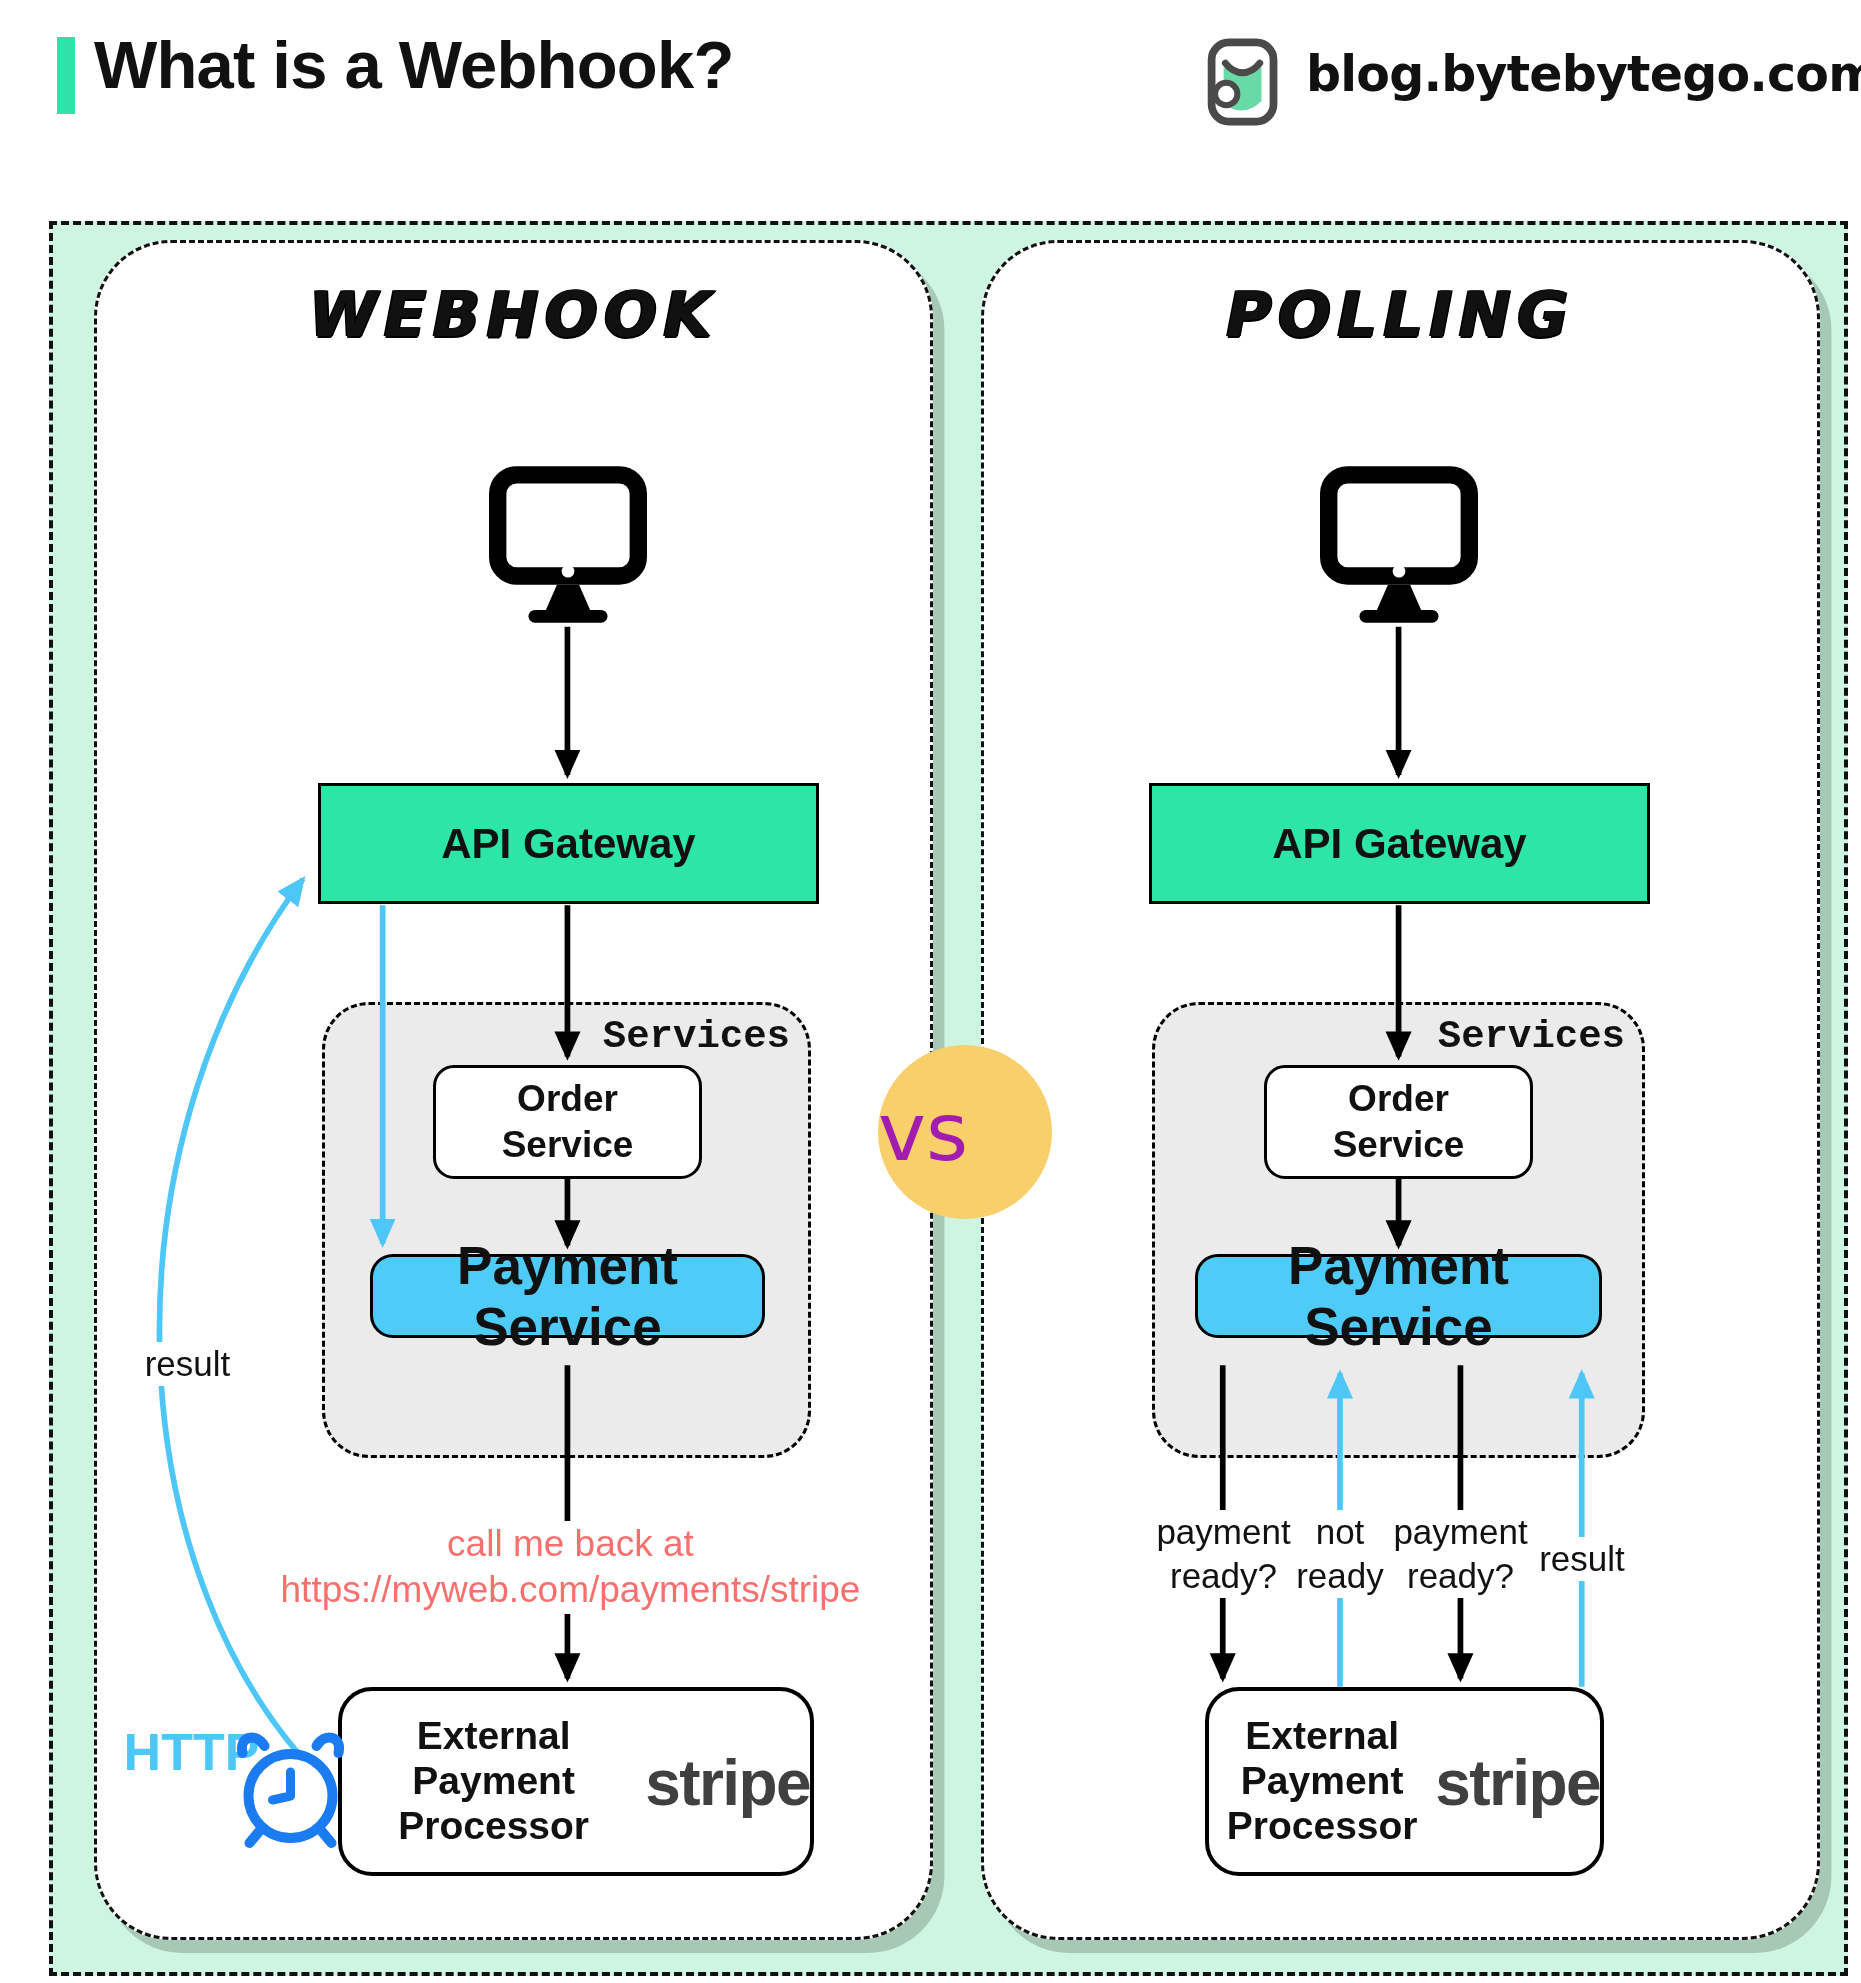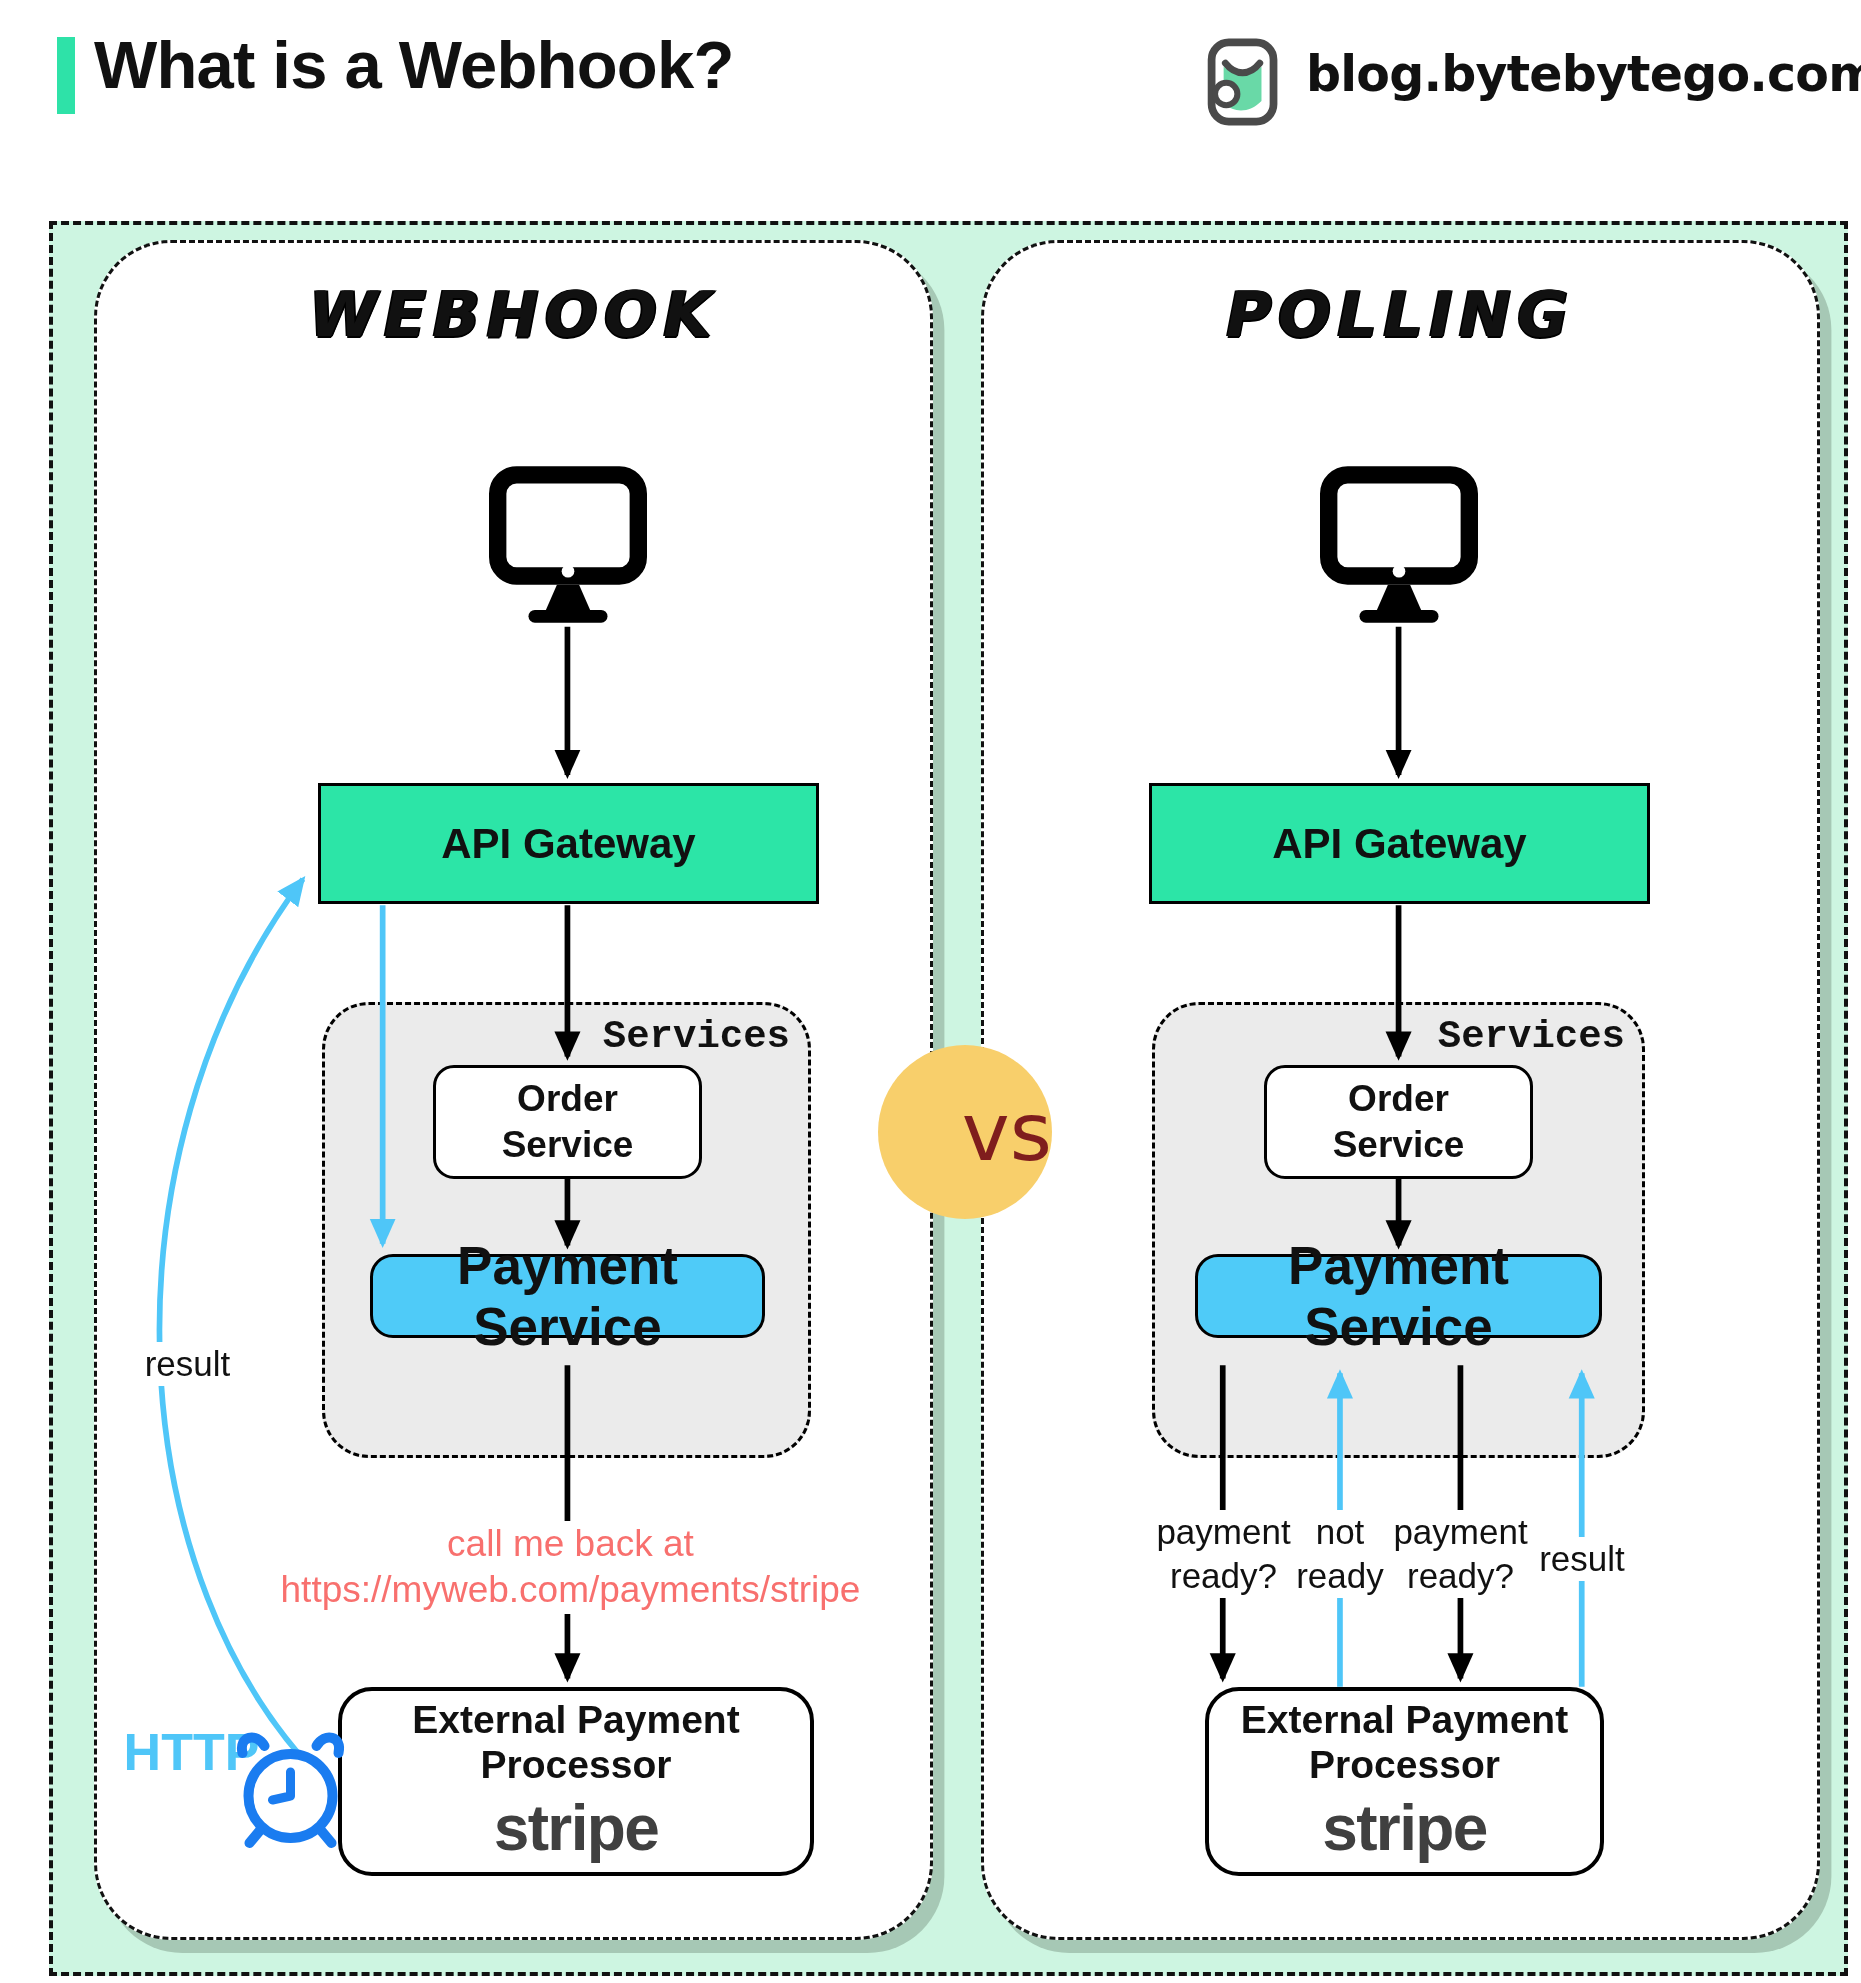--- a/index.html
+++ b/index.html
@@ -47,41 +47,41 @@
   .services-label.right{left:1177px;}
 
   .order{background:#fff;border:3.3px solid #000;border-radius:21px;font-size:37px;line-height:1.25;
          width:269px;height:114px;top:1065px;padding:0 49px;}
   .order.left{left:433px;}  .order.right{left:1264px;}
 
   .payment{background:#4fcbf8;border:3.3px solid #000;border-radius:23px;font-size:53px;height:84px;top:1254px;}
   .payment.left{left:370px;width:395px;}  .payment.right{left:1195px;width:407px;}
 
   .external{background:#fff;border:4.1px solid #000;border-radius:34px;top:1687px;height:189px;
-            flex-direction:column;z-index:20;}
+            z-index:20;justify-content:space-between;}
   .external.left{left:338px;width:476px;}
   .external.right{left:1205px;width:399px;}
   .external .ext-label{font-size:39px;line-height:1.15;width:358px;}
   .stripe-text{font-size:64px;font-weight:bold;color:#404040;letter-spacing:-1.6px;margin-top:3.3px;}
 
   
   .flabel{position:absolute;z-index:40;text-align:center;font-size:35px;line-height:1.25;}
   .flabel span{background:#fff;padding:0 4.9px;display:inline-block;}
   .callback-note{left:269px;top:1521px;width:603px;color:#f8706e;font-size:37px;}
   .result-left{left:114px;top:1342px;width:147px;}
   .http-left{left:114px;top:1720px;width:155px;color:#4fc6f8;font-weight:bold;font-size:52px;}
   .lab-req1{left:1150px;top:1510px;width:147px;}
   .lab-resp1{left:1291px;top:1510px;width:98px;}
   .lab-req2{left:1387px;top:1510px;width:147px;}
   .lab-resp2{left:1521px;top:1537px;width:122px;}
 
   
   .vs-circle{position:absolute;left:878px;top:1045px;width:174px;height:174px;border-radius:50%;
-             background:#f8cf6b;z-index:50;display:flex;align-items:center;justify-content:flex-end;
-             font-family:"DejaVu Sans", sans-serif;font-size:81px;color:#7f1d1d;}
+             background:#f8cf6b;z-index:50;display:flex;align-items:center;justify-content:flex-start;
+             font-family:"DejaVu Sans", sans-serif;font-size:81px;color:#a21caf;}
 
   .icon-abs{position:absolute;z-index:25;}
   svg{display:block;}
   #connectors{position:absolute;left:0;top:0;z-index:30;pointer-events:none;}
 </style>
 </head>
 <body>
 
 <div class="page">
 

